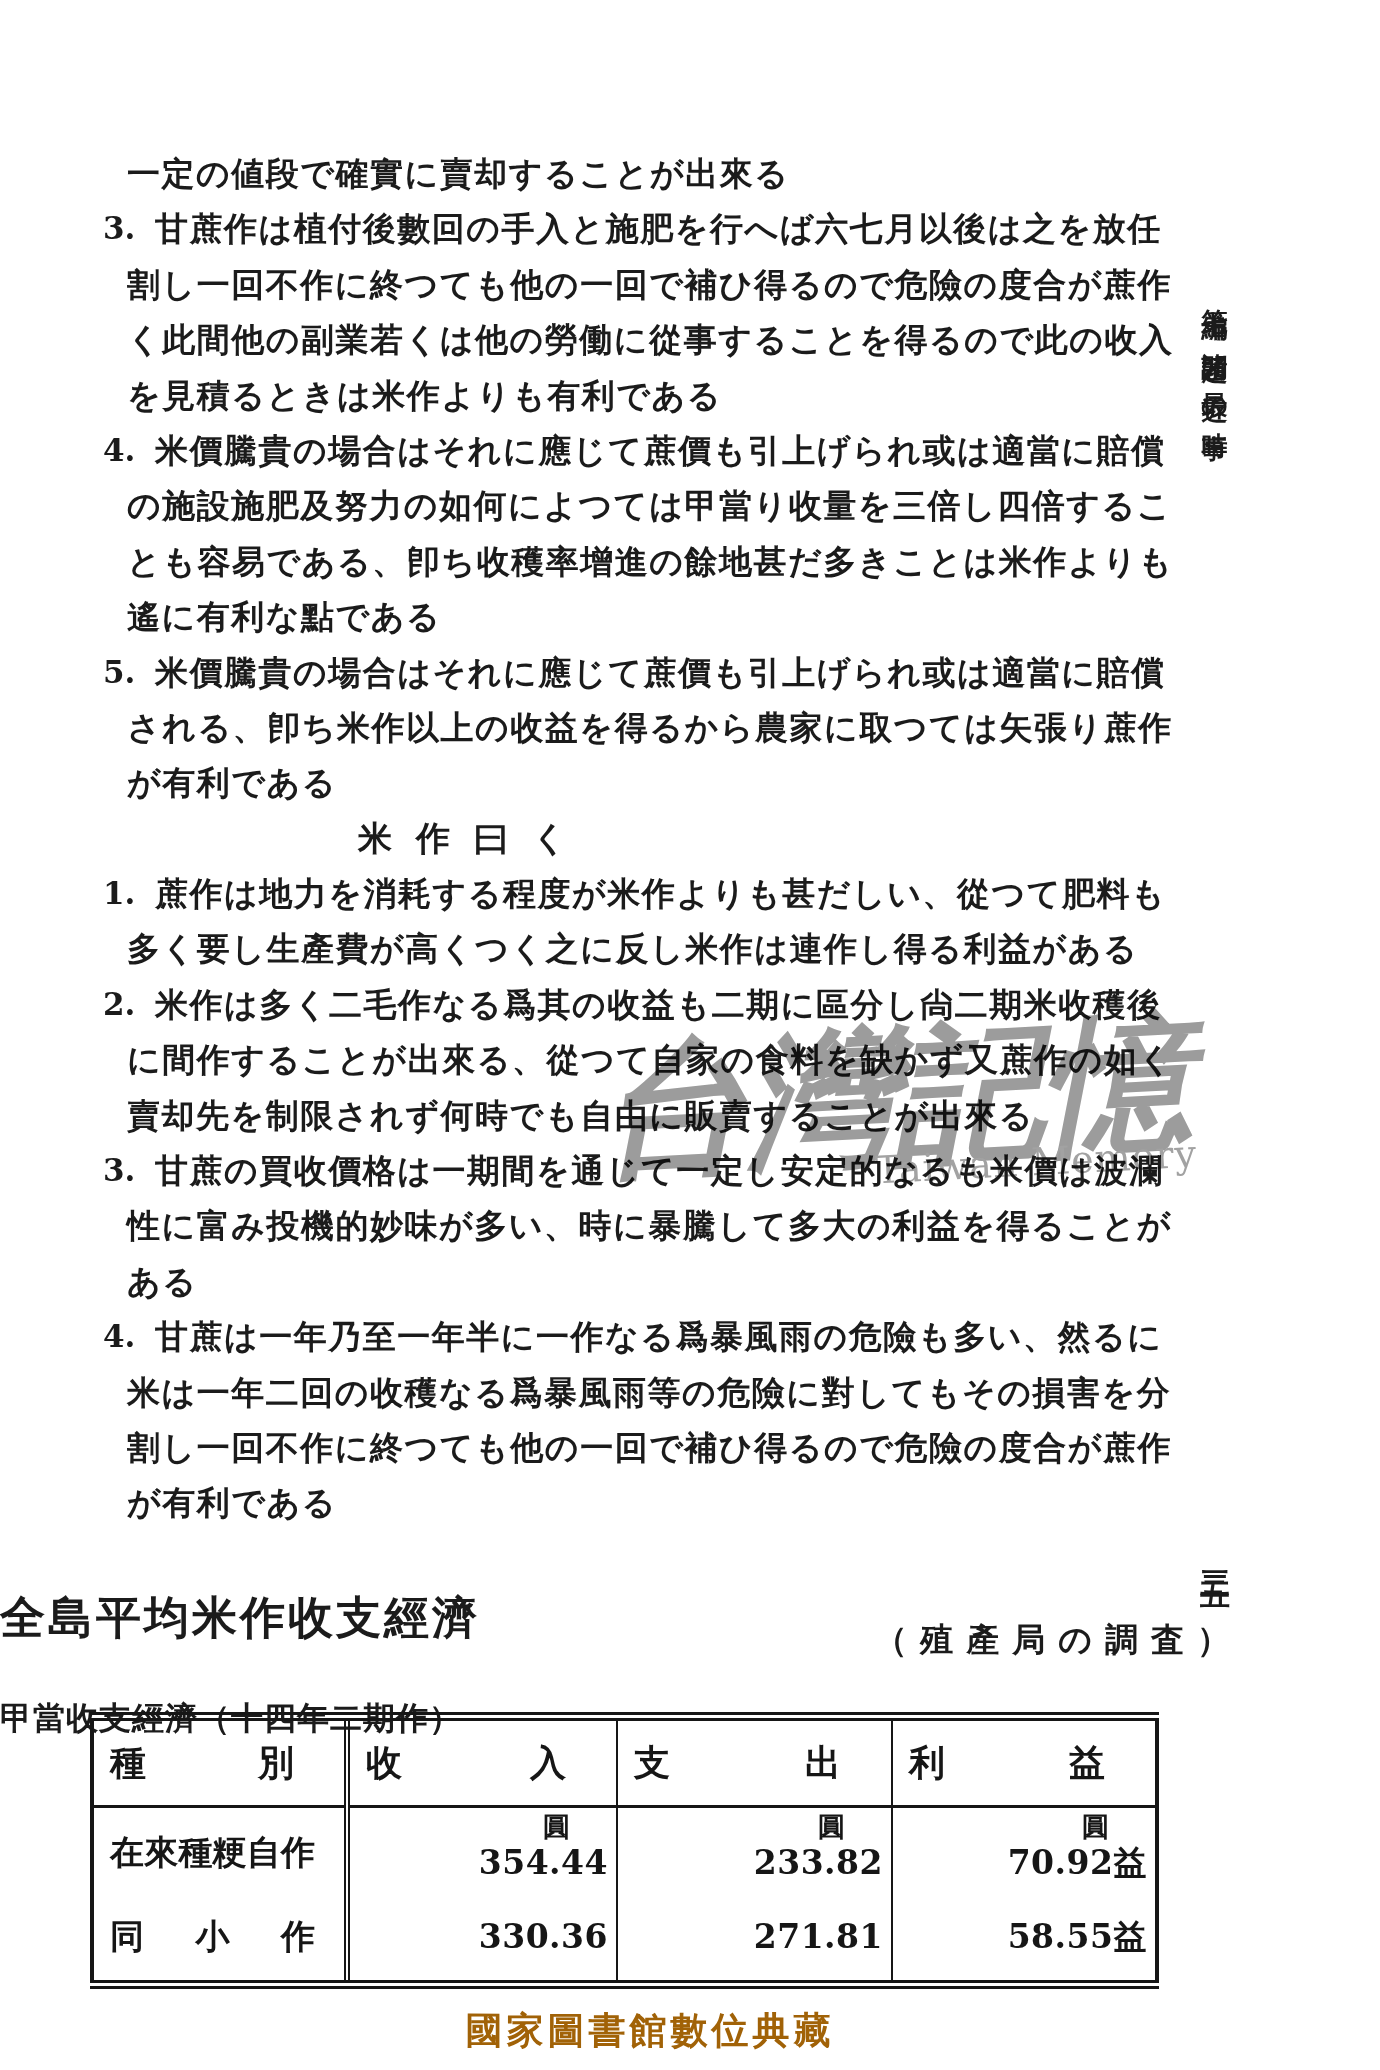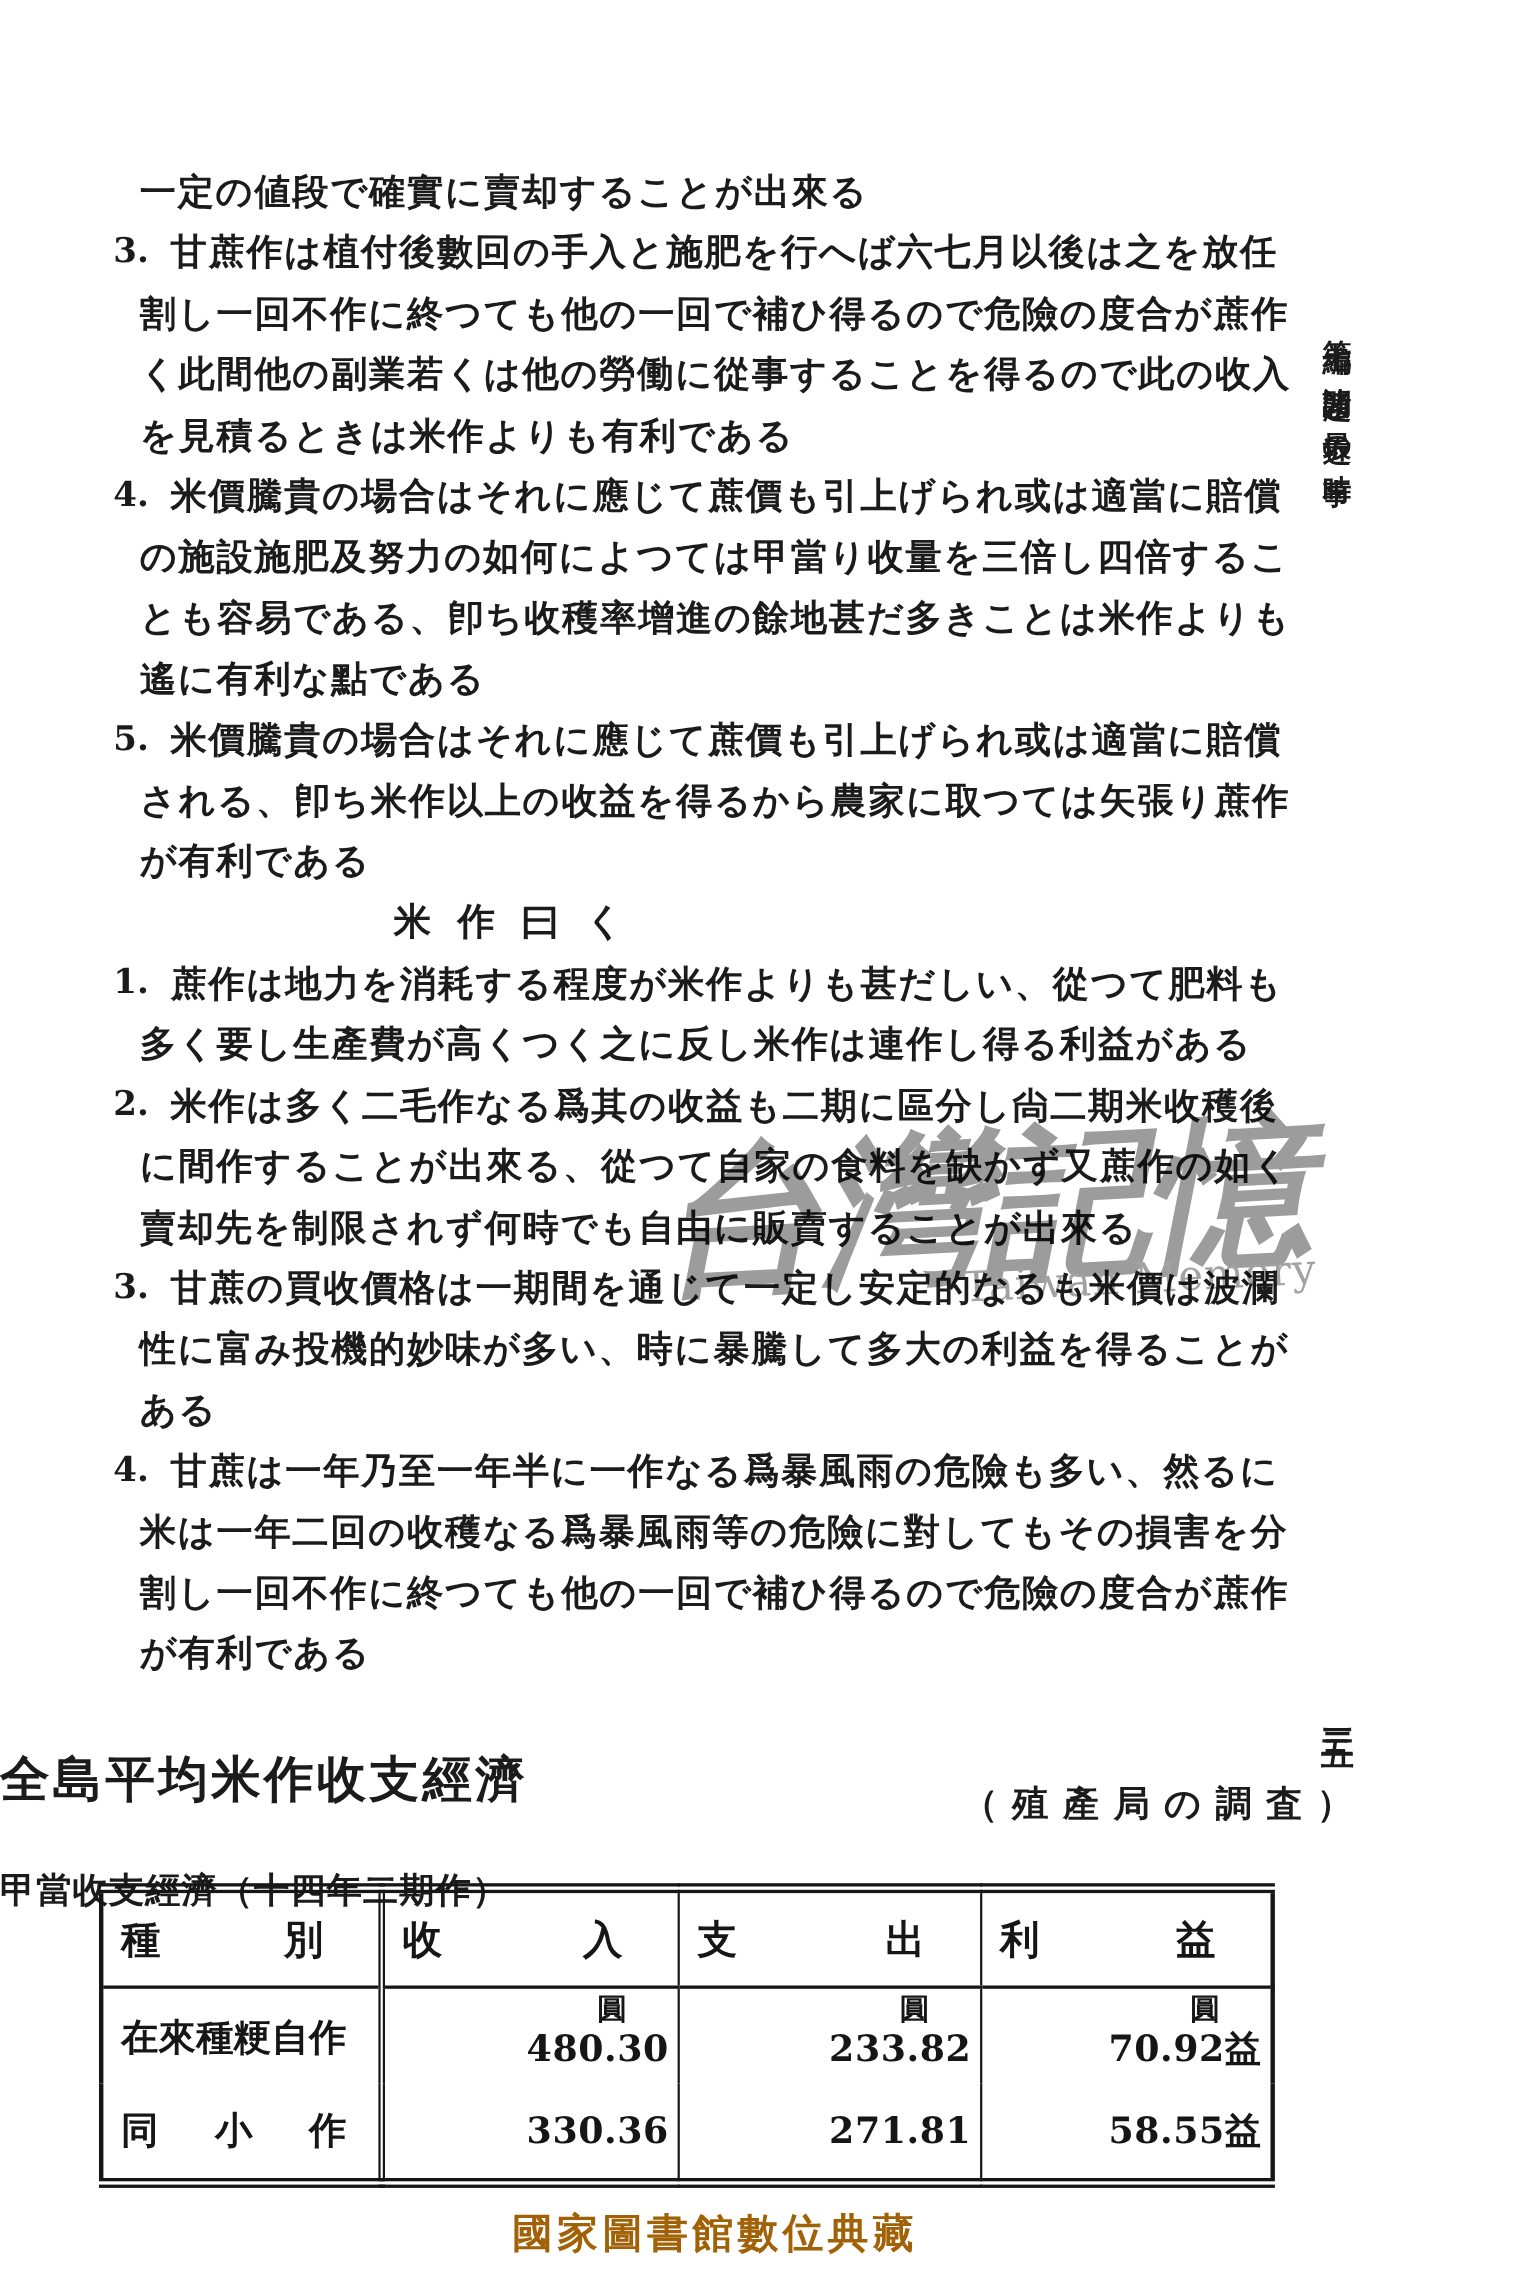--- a/index.html
+++ b/index.html
@@ -164,21 +164,21 @@
               <span>在</span>
               <span>來</span>
               <span>種</span>
               <span>粳</span>
               <span>自</span>
               <span>作</span>
             </div>
           </td>
           <td class="num">
             <span class="unit">圓</span>
-            <span class="val">480.30</span>
+            <span class="val">354.44</span>
           </td>
           <td class="num">
             <span class="unit">圓</span>
             <span class="val">233.82</span>
           </td>
           <td class="num">
             <span class="unit">圓</span>
             <span class="val">70.92益</span>
           </td>
         </tr>

